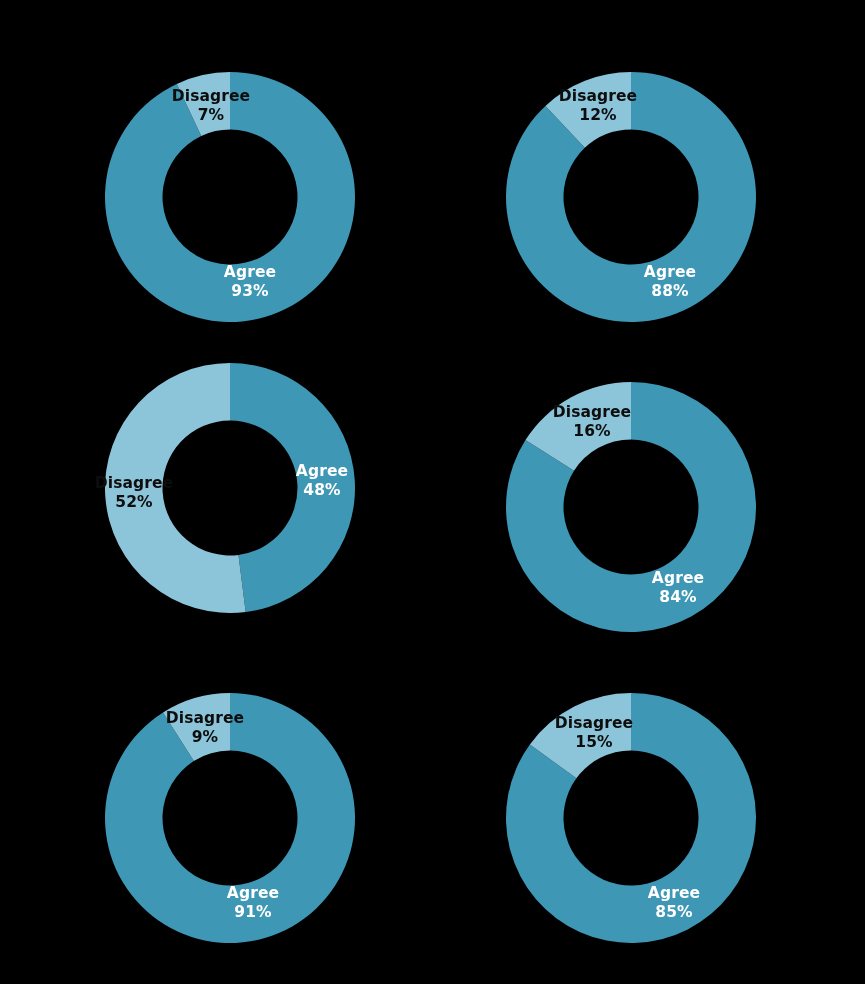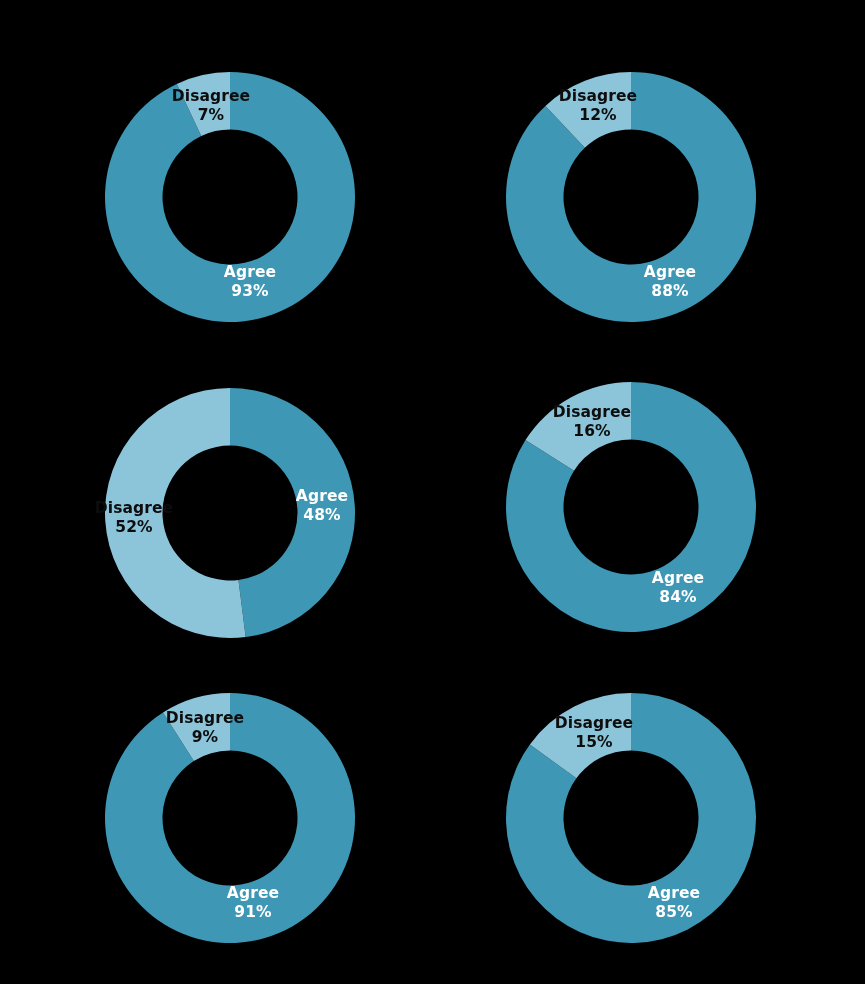--- a/index.html
+++ b/index.html
@@ -60,21 +60,21 @@
       </svg>
     </div>
     <div class="donut-chart" style="left: 501px; top: 67px;">
       <svg viewBox="501 67 260 260" width="260" height="260">
         <path d="M 631 72 A 125 125 0 1 1 545.4316117589138 105.87892157232358 L 584.7930703498135 147.79461764905474 A 67.5 67.5 0 1 0 631 129.5 Z" fill="#3E97B4"></path>
         <path d="M 545.4316117589138 105.87892157232358 A 125 125 0 0 1 631 72 L 631 129.5 A 67.5 67.5 0 0 0 584.7930703498135 147.79461764905474 Z" fill="#8CC5DA"></path>
         <text class="slice-label agree" x="670" y="272"><tspan x="670">Agree</tspan><tspan x="670" dy="19">88%</tspan></text>
         <text class="slice-label disagree" x="598" y="96"><tspan x="598">Disagree</tspan><tspan x="598" dy="19">12%</tspan></text>
       </svg>
     </div>
-    <div class="donut-chart" style="left: 100px; top: 383px;">
+    <div class="donut-chart" style="left: 100px; top: 358px;">
       <svg viewBox="100 377 260 260" width="260" height="260">
         <path d="M 230 382 A 125 125 0 0 1 245.6666541955381 631.0143376643098 L 238.45999326559055 573.9677423387272 A 67.5 67.5 0 0 0 230 439.5 Z" fill="#3E97B4"></path>
         <path d="M 245.6666541955381 631.0143376643098 A 125 125 0 1 1 229.99999999999997 382 L 230 439.5 A 67.5 67.5 0 1 0 238.45999326559055 573.9677423387272 Z" fill="#8CC5DA"></path>
         <text class="slice-label agree" x="322" y="490"><tspan x="322">Agree</tspan><tspan x="322" dy="19">48%</tspan></text>
         <text class="slice-label disagree" x="134" y="502"><tspan x="134">Disagree</tspan><tspan x="134" dy="19">52%</tspan></text>
       </svg>
     </div>
     <div class="donut-chart" style="left: 501px; top: 377px;">
       <svg viewBox="501 377 260 260" width="260" height="260">
         <path d="M 631 382 A 125 125 0 1 1 525.4590093122481 440.02165062762543 L 574.007865028614 470.8316913389177 A 67.5 67.5 0 1 0 631 439.5 Z" fill="#3E97B4"></path>

